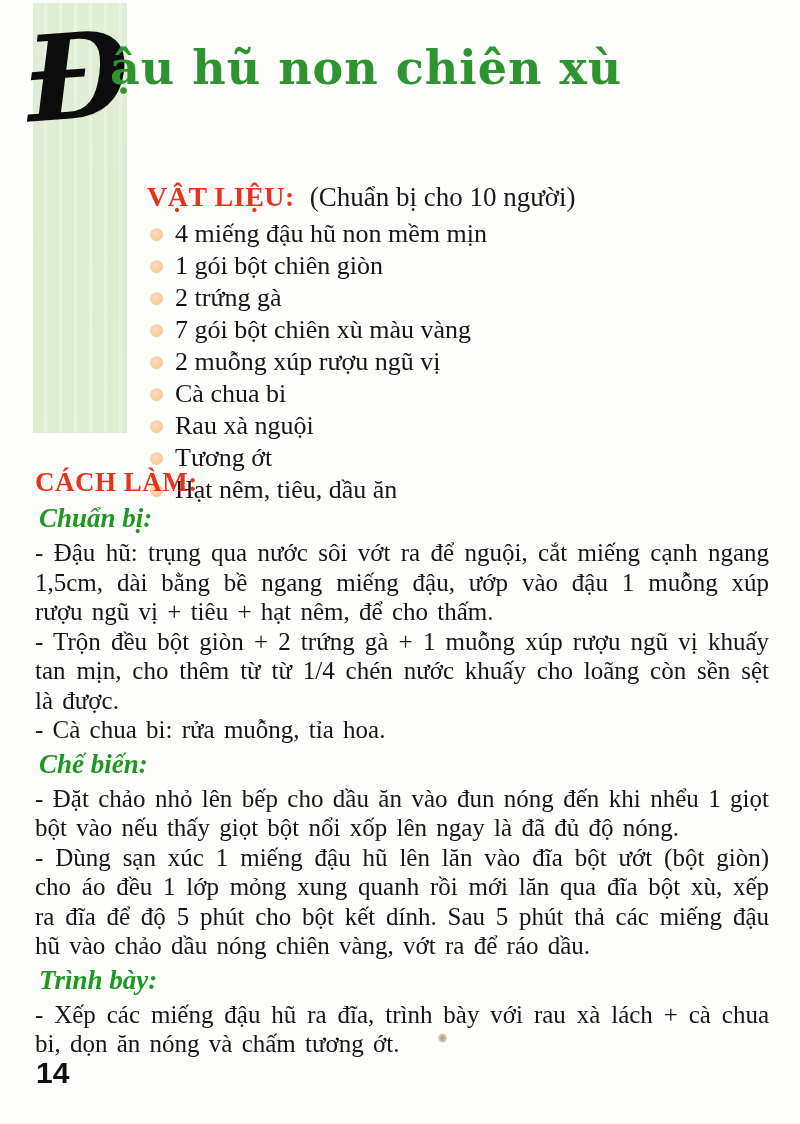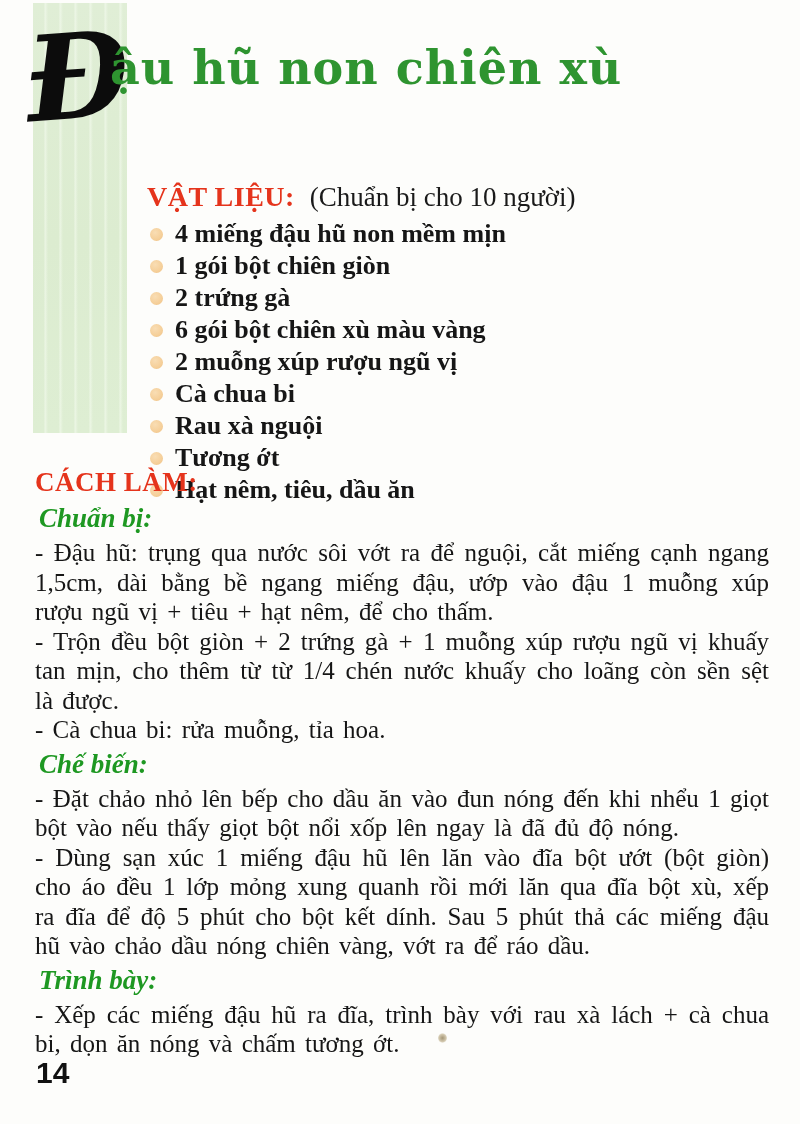--- a/index.html
+++ b/index.html
@@ -71,21 +71,21 @@
     letter-spacing: 0.5px;
   }
   .ing-note { color: #1a1a1a; margin-left: 8px; }
   .ing-list { list-style: none; margin: 5px 0 0 0; padding: 0; }
   .ing-item {
     display: flex;
     align-items: flex-start;
     font-size: 26px;
     line-height: 30px;
     margin-bottom: 2px;
-    font-weight: 700;
+    font-weight: 400;
   }
   .bullet {
     flex: none;
     width: 13px;
     height: 13px;
     border-radius: 50%;
     background: radial-gradient(circle at 40% 35%, #f9ddb4 0%, #f5cf99 60%, #edbe81 100%);
     margin: 9px 12px 0 3px;
   }
 
@@ -165,21 +165,21 @@
       <li class="ing-item">
         <span class="bullet"></span>
         <span>1 gói bột chiên giòn</span>
       </li>
       <li class="ing-item">
         <span class="bullet"></span>
         <span>2 trứng gà</span>
       </li>
       <li class="ing-item">
         <span class="bullet"></span>
-        <span>6 gói bột chiên xù màu vàng</span>
+        <span>7 gói bột chiên xù màu vàng</span>
       </li>
       <li class="ing-item">
         <span class="bullet"></span>
         <span>2 muỗng xúp rượu ngũ vị</span>
       </li>
       <li class="ing-item">
         <span class="bullet"></span>
         <span>Cà chua bi</span>
       </li>
       <li class="ing-item">

